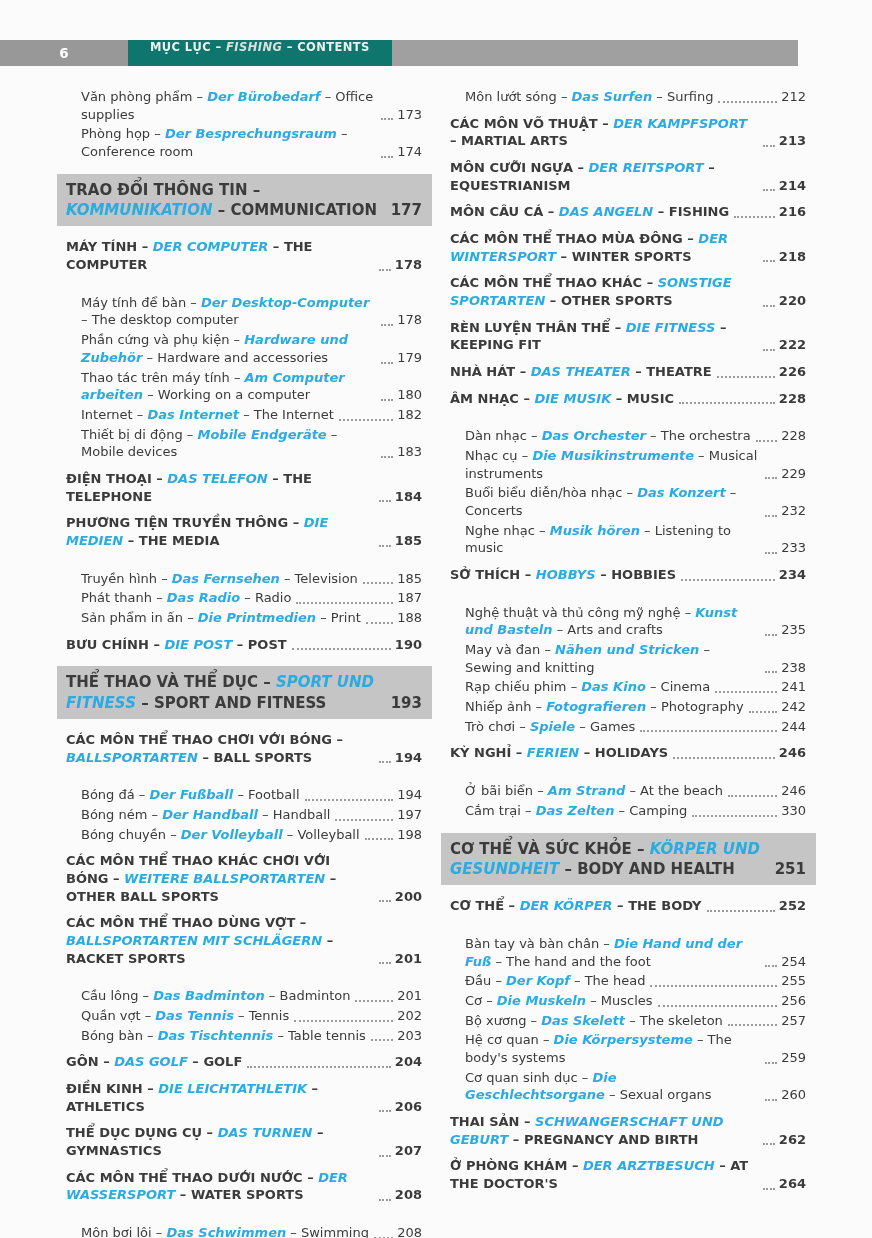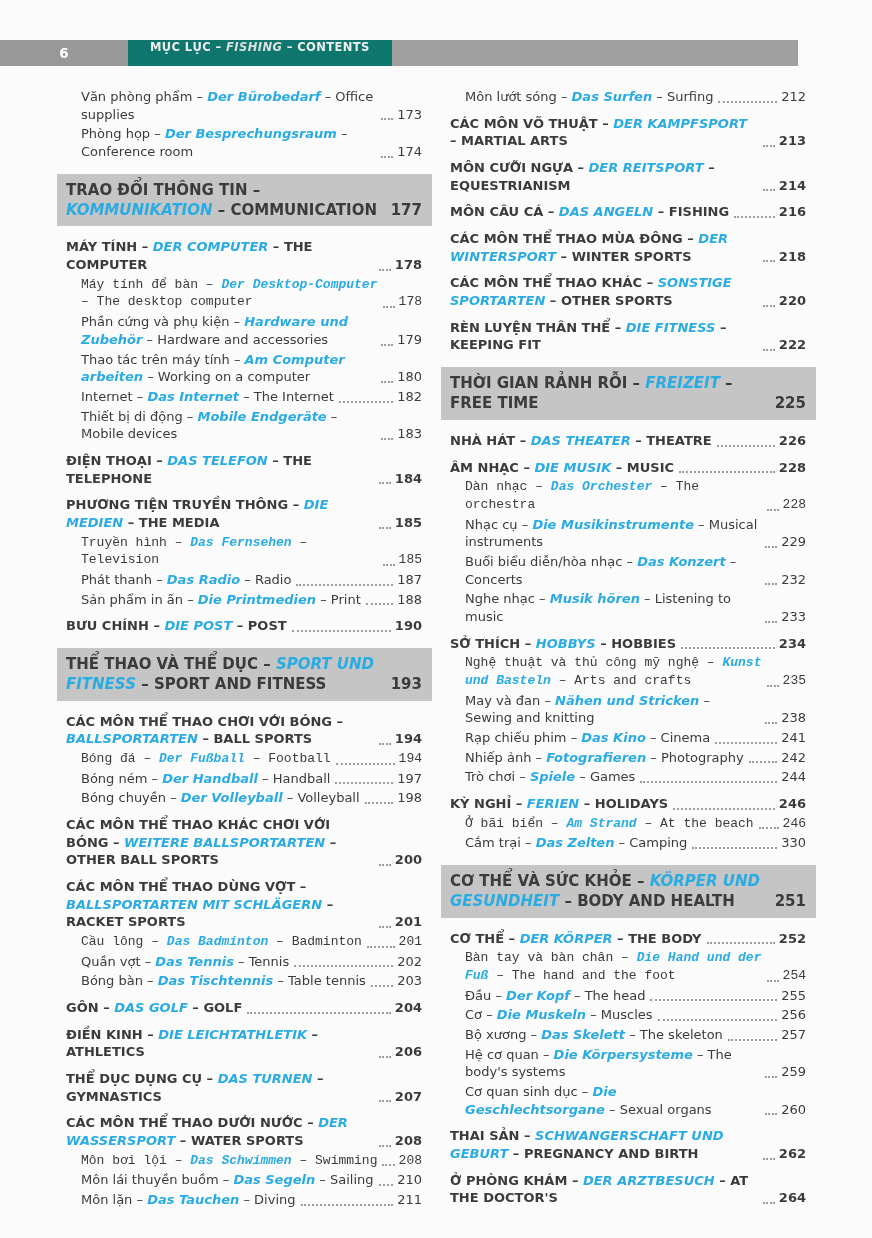--- a/index.html
+++ b/index.html
@@ -45,21 +45,21 @@
   }
   .entry .txt{flex:0 1 auto;}
   .entry .dots{
     flex:1 1 auto;min-width:12px;
     border-bottom:2px dotted #9b9b9b;
     margin:0 4px 3px 5px;
   }
   .entry .pg{flex:none;}
   .entry.sub{padding-left:15px;}
   .entry.top{margin-top:9px;font-weight:bold;}
-  .entry.top + .entry.sub{margin-top:2px;font-family:Liberation Mono, monospace;}
+  .entry.top + .entry.sub{margin-top:20px;}
   .de{color:#2aabe2;font-style:italic;font-weight:bold;}
   .sep{color:#3b3b3b;}
   
   .entry.section{
     background:#c5c5c5;
     margin:13px 0 12px -9px;
     padding:6px 10px 6px 9px;
     width:356px;box-sizing:content-box;
     font-weight:bold;font-size:15px;
     align-items:flex-end;
@@ -274,24 +274,20 @@
         <div class="entry top">
           <span class="txt"><span class="vi">CÁC MÔN THỂ THAO KHÁC</span><span class="sep"> – </span><span class="de">SONSTIGE SPORTARTEN</span><span class="sep"> – </span><span class="en">OTHER SPORTS</span></span>
           <span class="dots"></span>
           <span class="pg">220</span>
         </div>
         <div class="entry top">
           <span class="txt"><span class="vi">RÈN LUYỆN THÂN THỂ</span><span class="sep"> – </span><span class="de">DIE FITNESS</span><span class="sep"> – </span><span class="en">KEEPING FIT</span></span>
           <span class="dots"></span>
           <span class="pg">222</span>
         </div>
-        <div class="entry section">
-          <span class="txt"><span class="vi">THỜI GIAN RẢNH RỖI</span><span class="sep"> – </span><span class="de">FREIZEIT</span><span class="sep"> – </span><span class="en">FREE TIME</span></span>
-          <span class="pg">225</span>
-        </div>
         <div class="entry top">
           <span class="txt"><span class="vi">NHÀ HÁT</span><span class="sep"> – </span><span class="de">DAS THEATER</span><span class="sep"> – </span><span class="en">THEATRE</span></span>
           <span class="dots"></span>
           <span class="pg">226</span>
         </div>
         <div class="entry top">
           <span class="txt"><span class="vi">ÂM NHẠC</span><span class="sep"> – </span><span class="de">DIE MUSIK</span><span class="sep"> – </span><span class="en">MUSIC</span></span>
           <span class="dots"></span>
           <span class="pg">228</span>
         </div>

